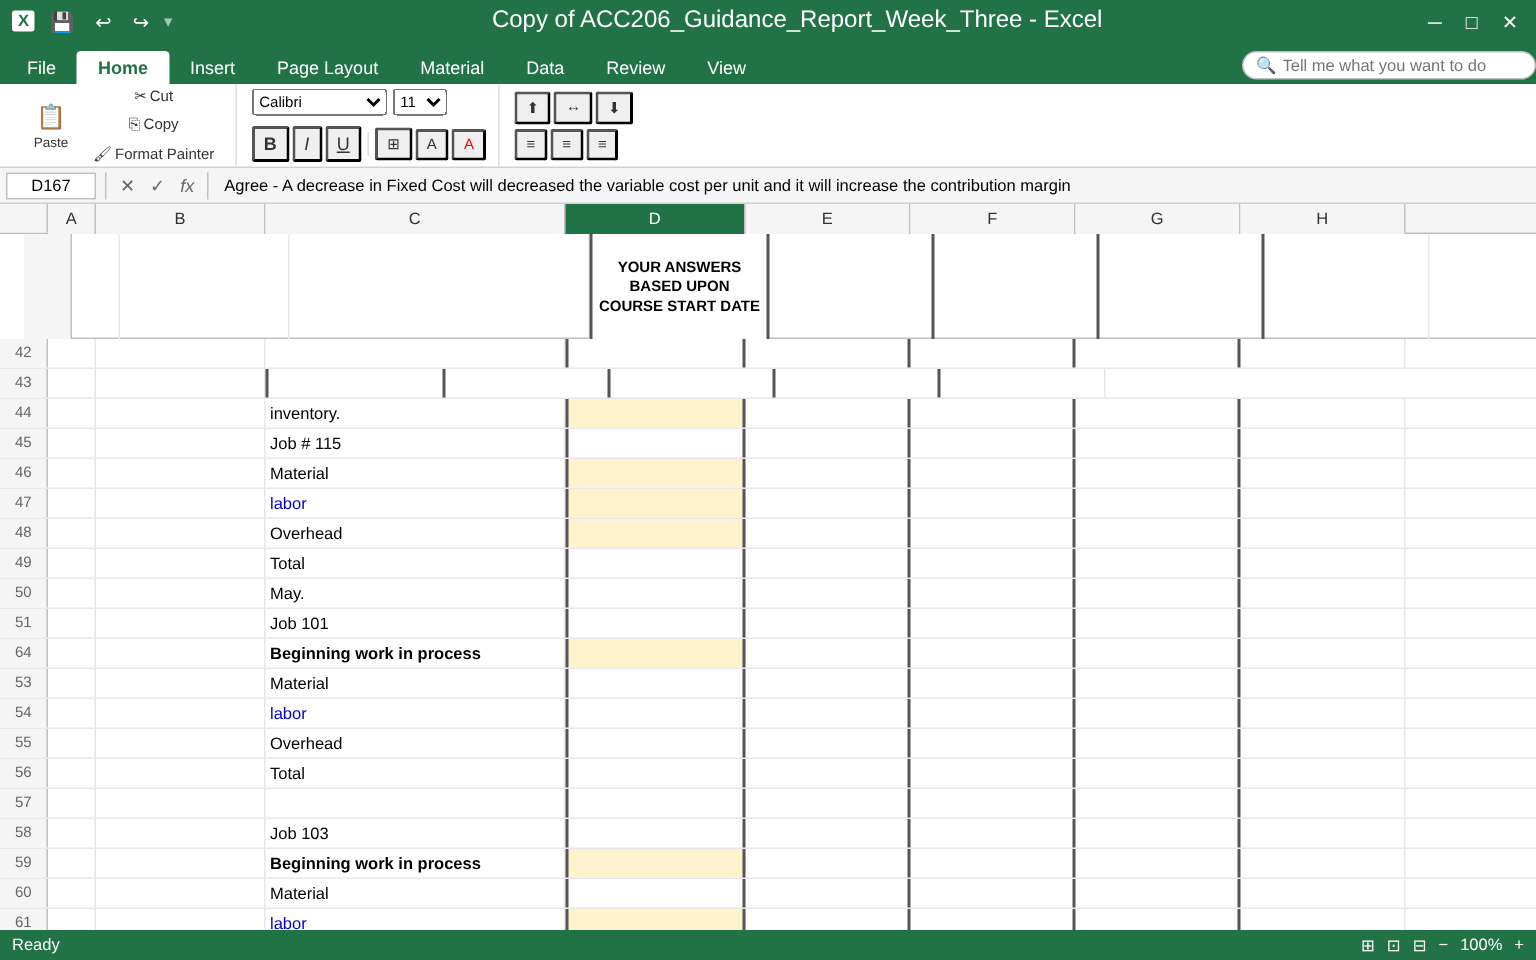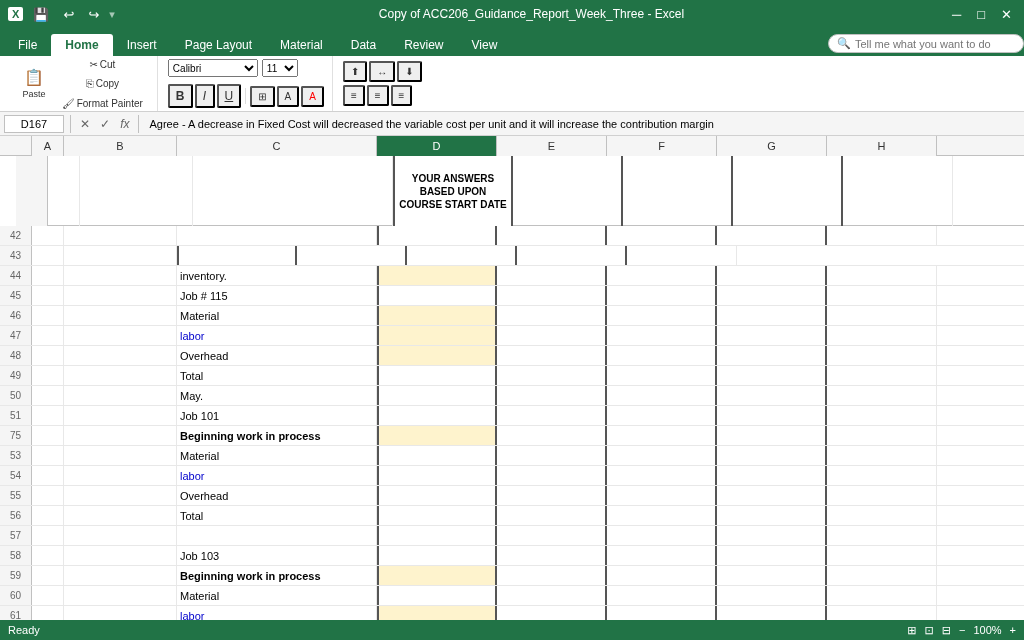--- a/index.html
+++ b/index.html
@@ -9,21 +9,21 @@
     #title-bar {
       height: 28px;
       background: #217346;
       display: flex;
       align-items: center;
       justify-content: space-between;
       padding: 0 8px;
       color: white;
     }
     #title-bar-left { display: flex; align-items: center; gap: 6px; }
-    #title-bar-center { font-size: 12px; color: white; }
+    #title-bar-center { font-size: 16px; color: white; }
     #title-bar-right { display: flex; align-items: center; gap: 8px; }
     .tb-btn { background: none; border: none; color: white; cursor: pointer; font-size: 13px; padding: 2px 4px; }
 
     
     #ribbon-tabs {
       height: 28px;
       background: #217346;
       display: flex;
       align-items: flex-end;
       padding-left: 4px;
@@ -477,21 +477,21 @@
         <div class="cell col-A"></div>
         <div class="cell col-B"></div>
         <div class="cell col-C">Job 101</div>
         <div class="cell col-D thick-right thick-left" style="border-right: 2px solid rgb(85, 85, 85); border-left: 2px solid rgb(85, 85, 85);"></div>
         <div class="cell col-E" style="border-right: 2px solid rgb(85, 85, 85);"></div>
         <div class="cell col-F" style="border-right: 2px solid rgb(85, 85, 85);"></div>
         <div class="cell col-G" style="border-right: 2px solid rgb(85, 85, 85);"></div>
         <div class="cell col-H"></div>
       </div>
       <div class="spreadsheet-row">
-        <div class="row-num">75</div>
+        <div class="row-num">64</div>
         <div class="cell col-A"></div>
         <div class="cell col-B"></div>
         <div class="cell col-C" style="font-weight: bold;">Beginning work in process</div>
         <div class="cell col-D thick-right thick-left cell-yellow" style="border-right: 2px solid rgb(85, 85, 85); border-left: 2px solid rgb(85, 85, 85);"></div>
         <div class="cell col-E" style="border-right: 2px solid rgb(85, 85, 85);"></div>
         <div class="cell col-F" style="border-right: 2px solid rgb(85, 85, 85);"></div>
         <div class="cell col-G" style="border-right: 2px solid rgb(85, 85, 85);"></div>
         <div class="cell col-H"></div>
       </div>
       <div class="spreadsheet-row">

